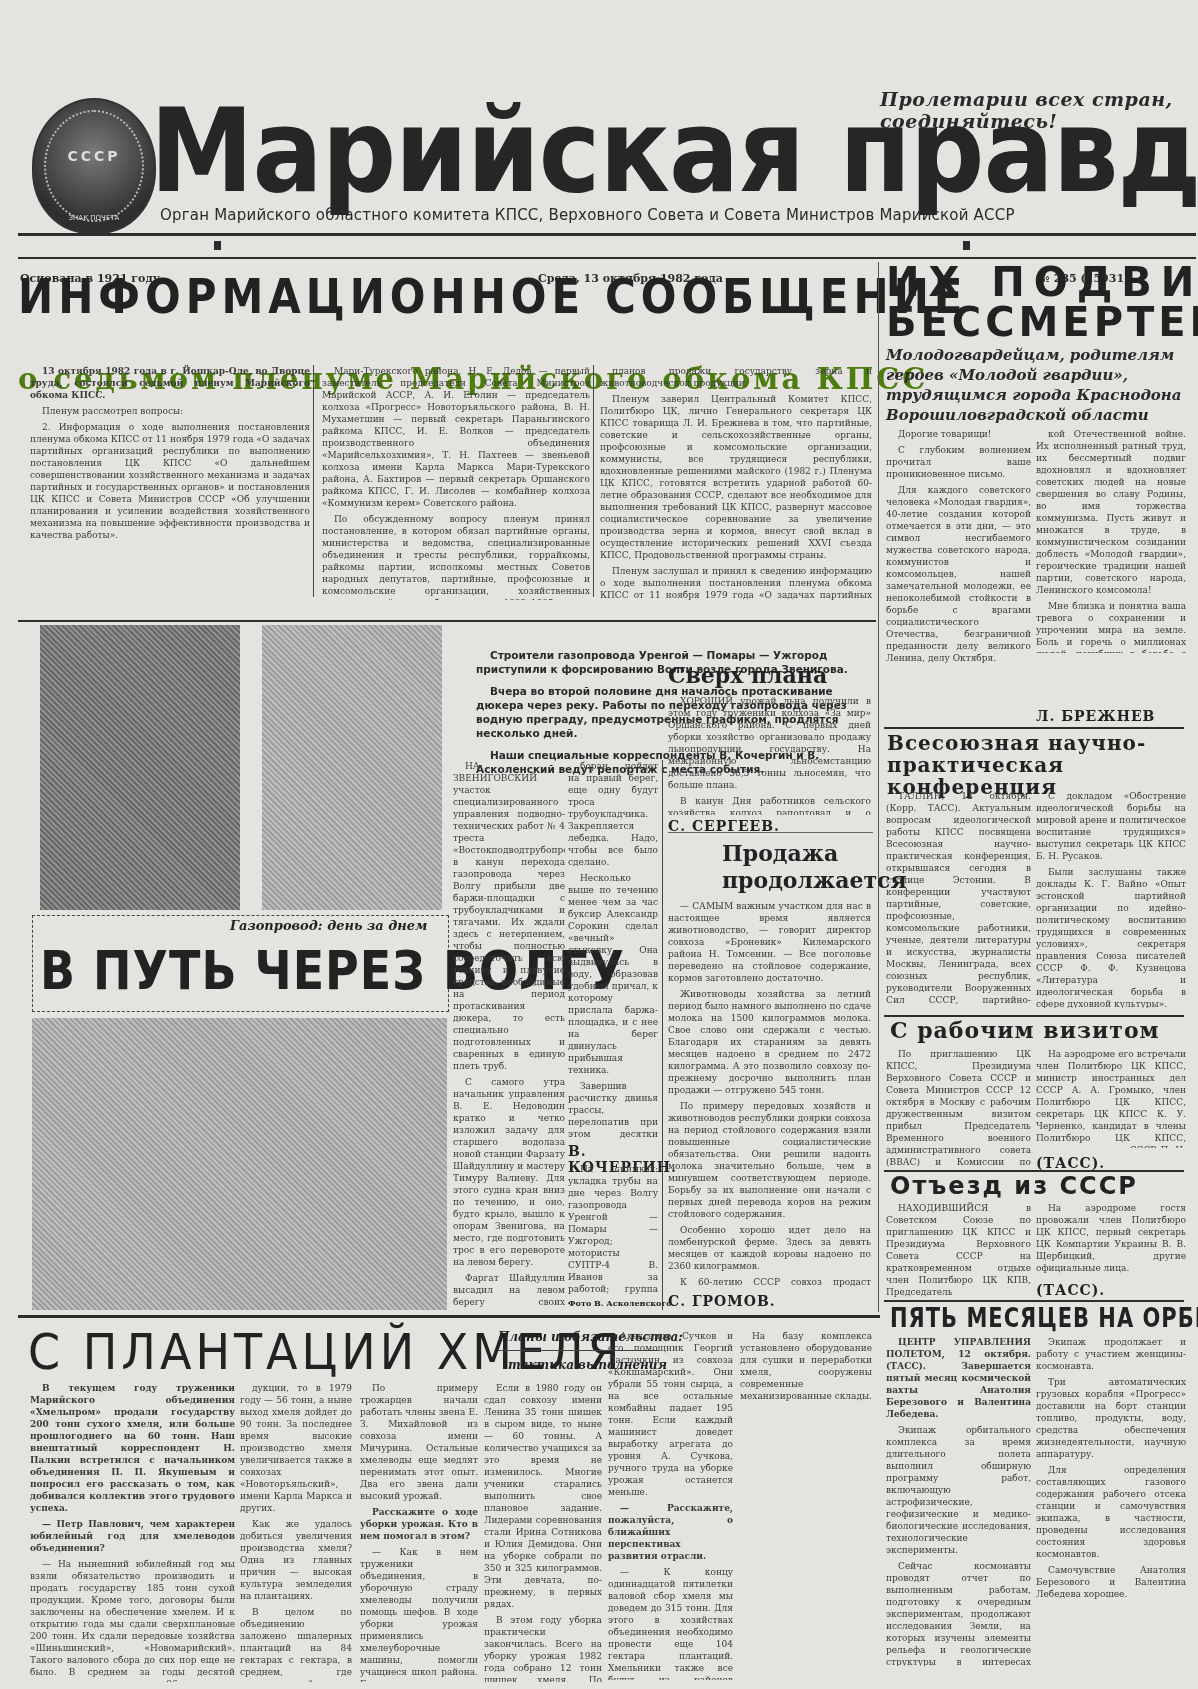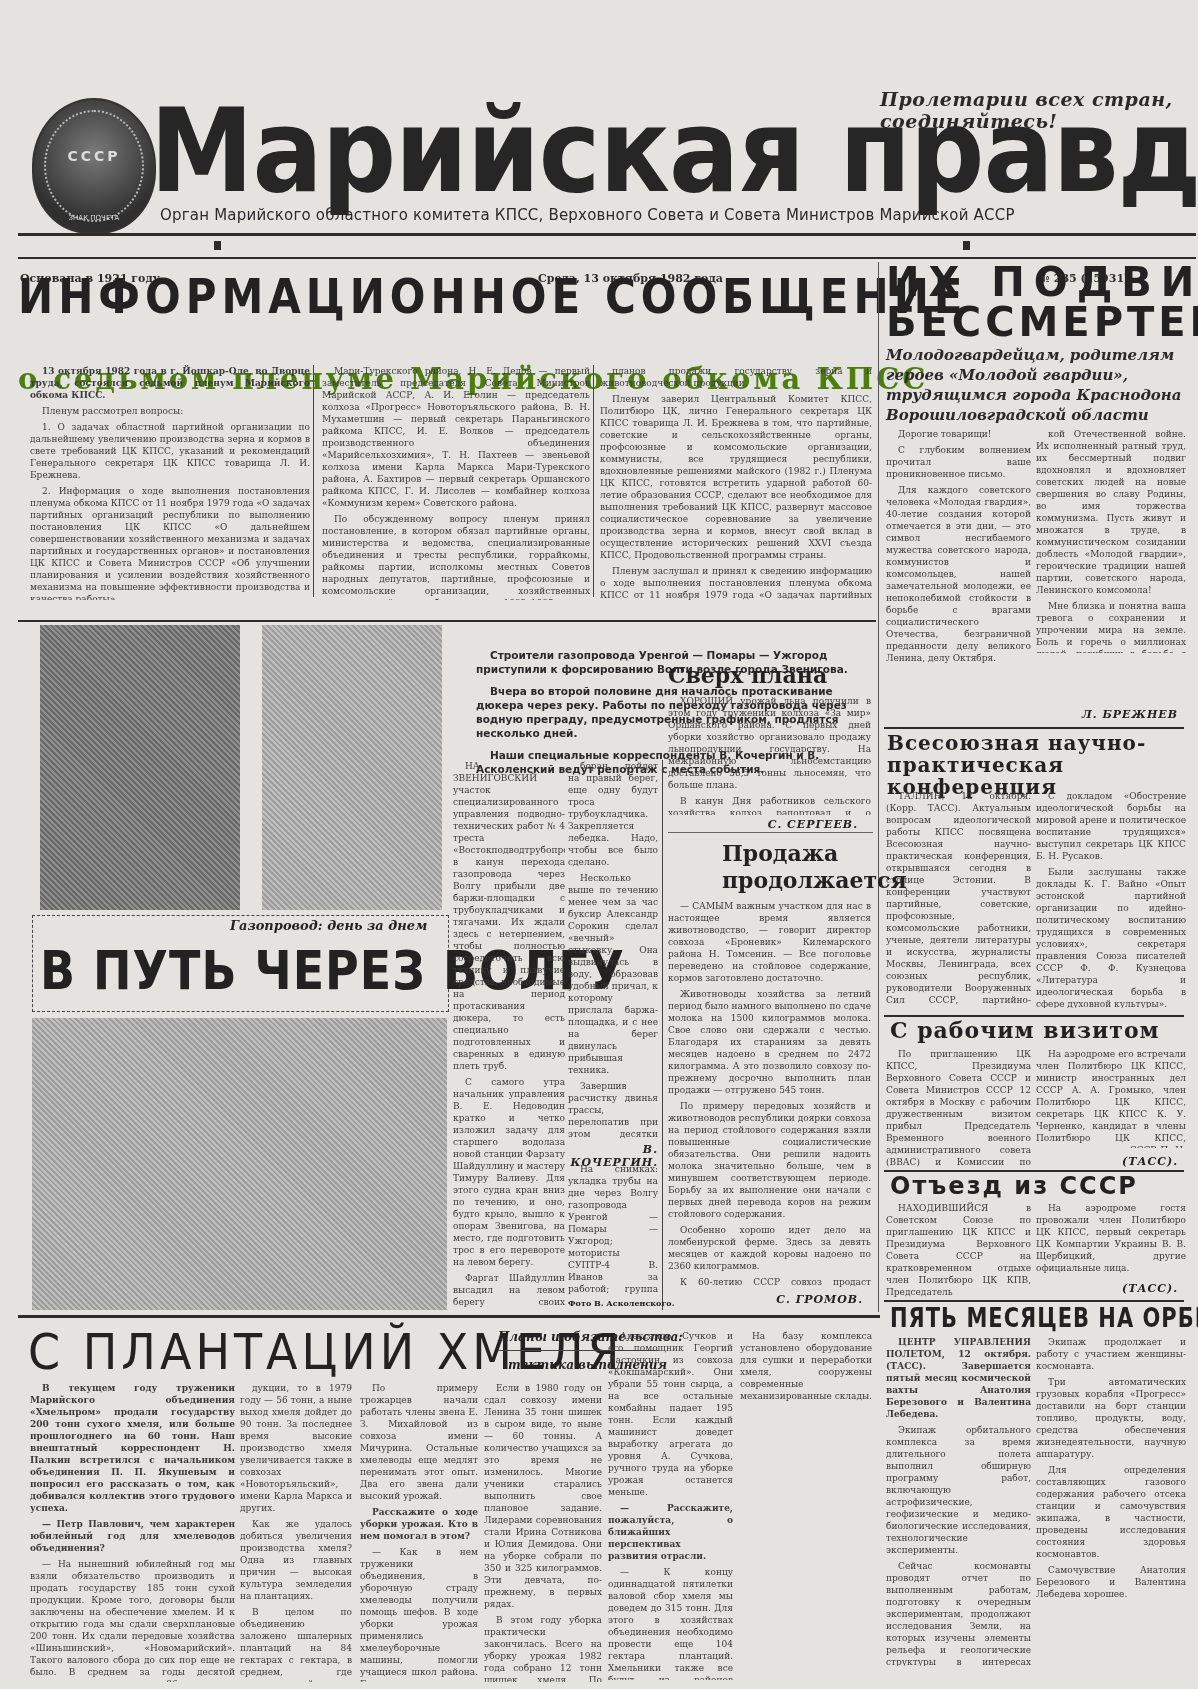--- a/index.html
+++ b/index.html
@@ -18,21 +18,21 @@
   .h1{left:18px;top:268px;font-family:"DejaVu Sans",sans-serif;font-weight:bold;font-size:42px;letter-spacing:5px;color:#222;white-space:nowrap;transform:scaleY(1.15);transform-origin:top left;}
   .h1sub{left:18px;top:330px;font-family:"DejaVu Serif",serif;font-weight:bold;font-size:29px;letter-spacing:3px;color:#4d7c0f;white-space:nowrap;margin-top:32px;}
   .col{font-size:9px;line-height:12px;color:#3a3a3a;text-align:justify;overflow:hidden;}
   .col p{margin:0 0 4px 0;text-indent:12px;}
   .vline{width:1px;background:#444;}
   .hd{font-family:"DejaVu Sans",sans-serif;font-weight:bold;color:#222;white-space:nowrap;}
   .photo{background:repeating-linear-gradient(45deg,#9a9a9a 0 2px,#b9b9b9 2px 4px);filter:contrast(1.1);}
   .photo.dark{background:repeating-linear-gradient(45deg,#6a6a6a 0 2px,#8e8e8e 2px 4px);}
   .lead{font-family:"DejaVu Sans",sans-serif;font-weight:bold;font-size:10.5px;line-height:14px;color:#2a2a2a;}
   .lead p{margin:8px 0 8px 0;text-indent:14px;}
-  .sign{font-weight:bold;font-size:11px;letter-spacing:1px;text-align:right;font-style:italic;}
+  .sign{font-weight:bold;font-size:14px;letter-spacing:1px;text-align:left;}
   .dashbox{border:1px dashed #444;}
   .ital{font-style:italic;font-weight:bold;}
 </style>
 </head>
 <body>
 
 <div class="abs slogan">Пролетарии всех стран, соединяйтесь!</div>
 <div class="abs emblem">
   <div class="ring"></div>
   <div class="txt">СССР</div>
@@ -47,21 +47,20 @@
 <div class="abs sq" style="left:963px;"></div>
 <div class="abs meta" style="left:1038px;">№ 235 (15931)</div>
 <div class="abs rule" style="left:18px;top:257px;width:1178px;height:2px;"></div>
 
 <div class="abs h1">ИНФОРМАЦИОННОЕ СООБЩЕНИЕ</div>
 <div class="abs h1sub">о седьмом пленуме Марийского обкома КПСС</div>
 
 <div class="abs col" style="left:30px;top:365px;width:280px;height:235px;">
   <p style="font-weight:bold;">13 октября 1982 года в г. Йошкар-Оле, во Дворце труда, состоялся седьмой пленум Марийского обкома КПСС.</p>
   <p>Пленум рассмотрел вопросы:</p>
-  <p>1. О задачах областной партийной организации по дальнейшему увеличению производства зерна и кормов в свете требований ЦК КПСС, указаний и рекомендаций Генерального секретаря ЦК КПСС товарища Л. И. Брежнева.</p>
   <p>2. Информация о ходе выполнения постановления пленума обкома КПСС от 11 ноября 1979 года «О задачах партийных организаций республики по выполнению постановления ЦК КПСС «О дальнейшем совершенствовании хозяйственного механизма и задачах партийных и государственных органов» и постановления ЦК КПСС и Совета Министров СССР «Об улучшении планирования и усилении воздействия хозяйственного механизма на повышение эффективности производства и качества работы».</p>
 
 </div>
 <div class="abs vline" style="left:313px;top:365px;height:232px;"></div>
 <div class="abs col" style="left:322px;top:365px;width:268px;height:235px;">
   <p>Мари-Турекского района, Н. Е. Дедов — первый заместитель председателя Совета Министров Марийской АССР, А. И. Еголин — председатель колхоза «Прогресс» Новоторъяльского района, В. Н. Мухаметшин — первый секретарь Параньгинского райкома КПСС, И. Е. Волков — председатель производственного объединения «Марийсельхозхимия», Т. Н. Пахтеев — звеньевой колхоза имени Карла Маркса Мари-Турекского района, А. Бахтиров — первый секретарь Оршанского райкома КПСС, Г. И. Лисолев — комбайнер колхоза «Коммунизм керем» Советского района.</p>
   <p>По обсужденному вопросу пленум принял постановление, в котором обязал партийные органы, министерства и ведомства, специализированные объединения и тресты республики, горрайкомы, райкомы партии, исполкомы местных Советов народных депутатов, партийные, профсоюзные и комсомольские организации, хозяйственных руководителей разработать на 1983–1985 годы практические меры по дальнейшей интенсификации земледелия и развитию кормопроизводства.</p>
 
 </div>
 <div class="abs vline" style="left:593px;top:365px;height:232px;"></div>

